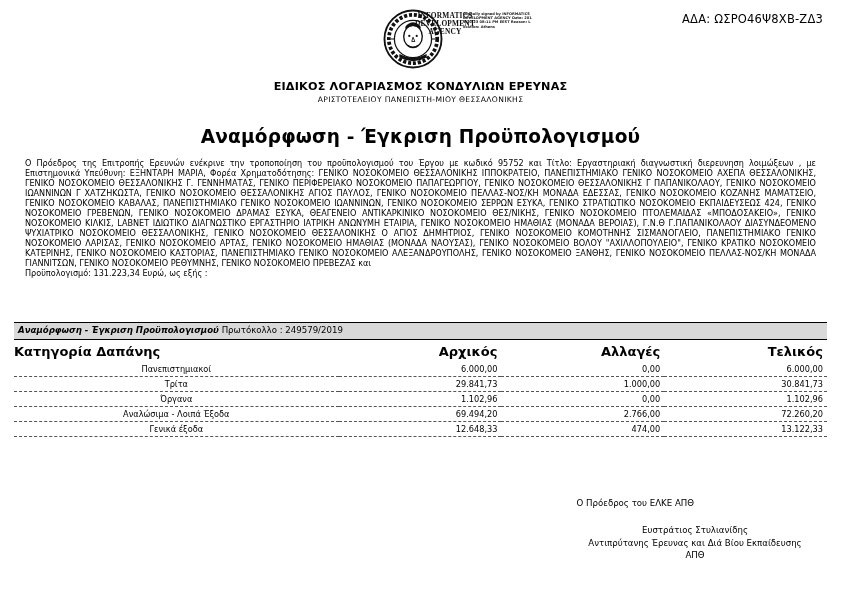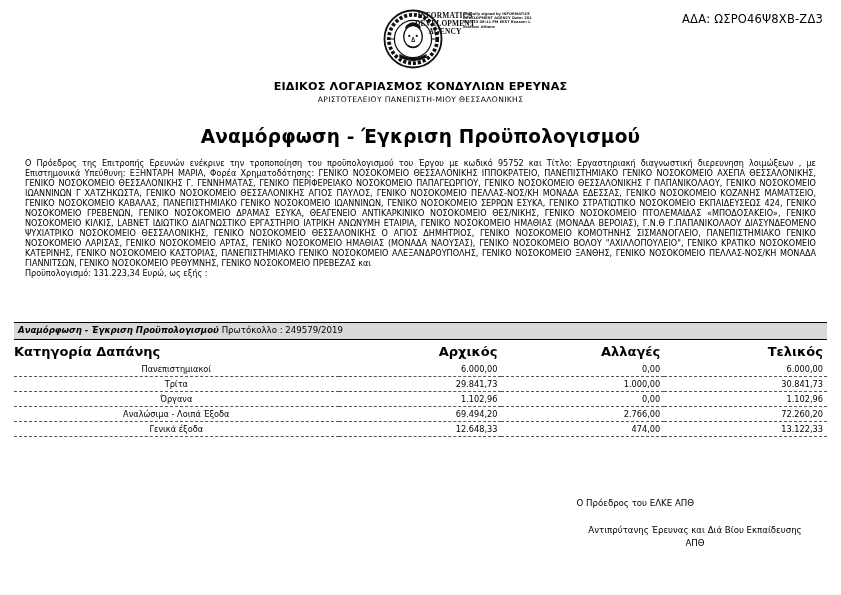--- a/index.html
+++ b/index.html
@@ -284,15 +284,16 @@
       </tr>
     </tbody>
   </table>
 </div>
 
 <div class="sig-top">
   <span>Ο Πρόεδρος του ΕΛΚΕ ΑΠΘ</span>
 </div>
 
 <div class="sig-block">
+  <div>Ευστράτιος Στυλιανίδης</div>
   <div>Αντιπρύτανης Έρευνας και Διά Βίου Εκπαίδευσης</div>
   <div>ΑΠΘ</div>
 </div>
 
 </body></html>

